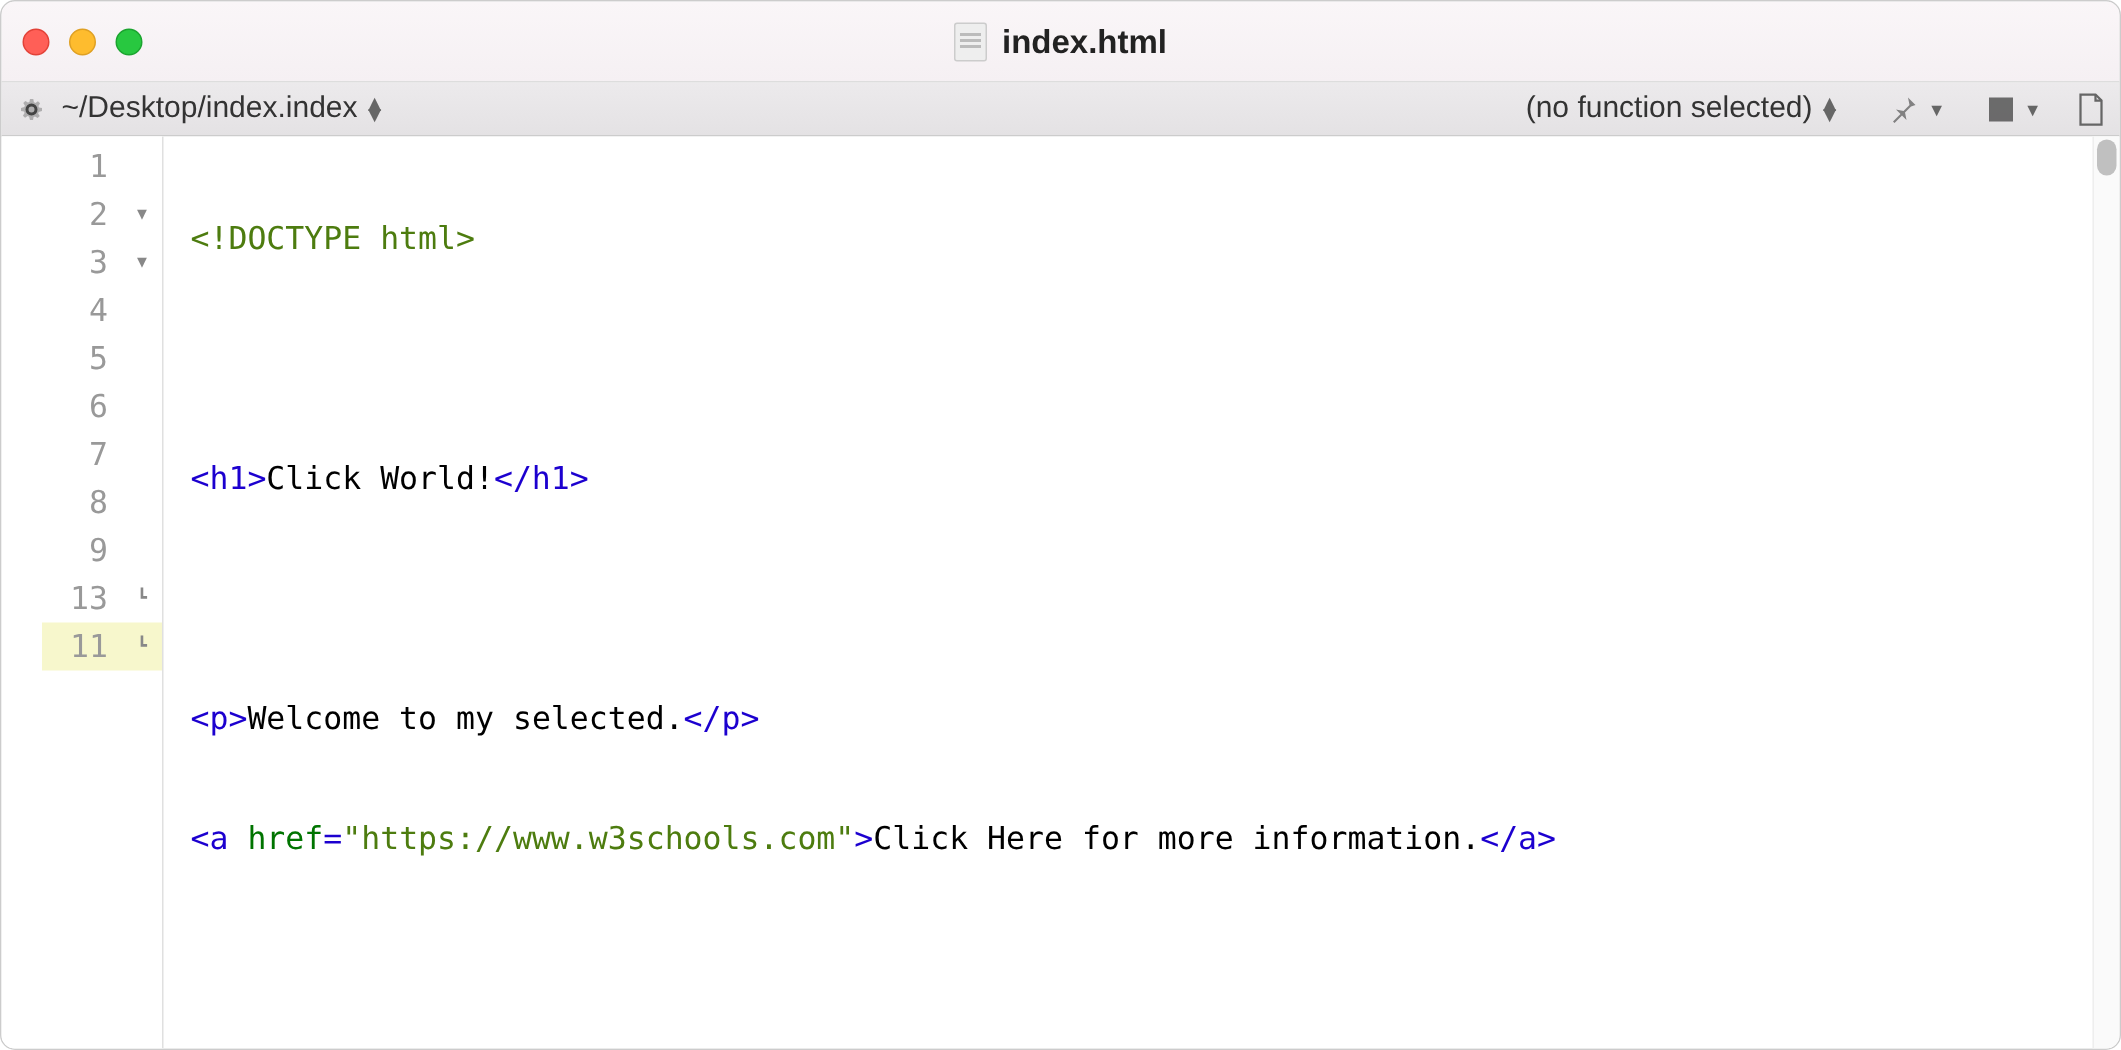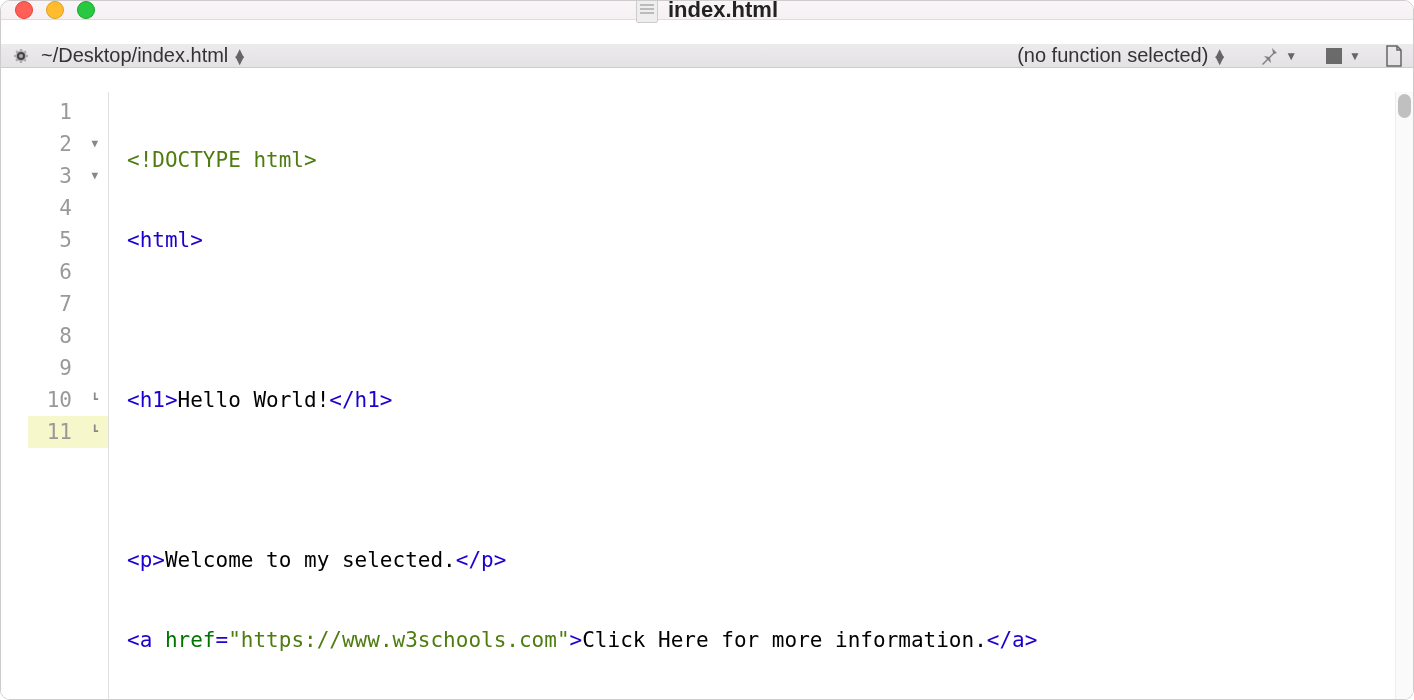--- a/index.html
+++ b/index.html
@@ -1,17 +1,17 @@
 <!DOCTYPE html>
 <html><head>
 <meta charset="utf-8">
 <style>
 * { margin: 0; padding: 0; box-sizing: border-box; }
 body { font-family: -apple-system, BlinkMacSystemFont, "Segoe UI", sans-serif; background: #fff; width: 1414px; height: 700px; overflow: hidden; }
-.window { width: 100%; height: 100%; display: flex; flex-direction: column; border: 1px solid #ccc; border-radius: 10px; overflow: hidden; background: #fff; gap: 24px; }
+.window { width: 100%; height: 100%; display: flex; flex-direction: column; border: 1px solid #ccc; border-radius: 10px; overflow: hidden; background: #fff; }
 .titlebar { height: 54px; background: linear-gradient(#faf6f8, #f5f0f3); display: flex; align-items: center; padding: 0 14px; border-bottom: 1px solid #ddd; position: relative; }
 .traffic { display: flex; gap: 13px; }
 .tl { width: 18px; height: 18px; border-radius: 50%; }
 .tl.red { background: #ff5f57; border: 1px solid #e24238; }
 .tl.yellow { background: #febc2e; border: 1px solid #dfa023; }
 .tl.green { background: #28c840; border: 1px solid #1ba42f; }
 .title-center { position: absolute; left: 50%; transform: translateX(-50%); display: flex; align-items: center; gap: 10px; font-size: 22px; font-weight: 700; color: #222; }
 .doc-icon { width: 22px; height: 26px; background: #eee; border: 1px solid #ccc; border-radius: 2px; position: relative; }
 .doc-icon::before { content: ""; position: absolute; top: 6px; left: 3px; right: 3px; height: 2px; background: #bbb; box-shadow: 0 4px 0 #bbb, 0 8px 0 #bbb; }
 .toolbar { height: 36px; background: linear-gradient(#eceaec, #e4e2e4); border-bottom: 1px solid #ccc; display: flex; align-items: center; padding: 0 10px; font-size: 20px; color: #333; gap: 10px; }
@@ -52,21 +52,21 @@
   </div>
 
   <div class="toolbar">
     <span class="gear-icon">
       <svg width="20" height="20" viewBox="0 0 20 20">
           <path fill="#444" d="M10 6a4 4 0 100 8 4 4 0 000-8zm0 6a2 2 0 110-4 2 2 0 010 4z"></path>
           <path fill="#444" d="M17 11v-2l-2-.4a5 5 0 00-.4-1l1.1-1.7-1.4-1.4L12.6 5.6a5 5 0 00-1-.4L11.2 3H9l-.4 2a5 5 0 00-1 .4L5.9 4.3 4.5 5.7 5.6 7.4a5 5 0 00-.4 1L3 9v2l2 .4a5 5 0 00.4 1l-1.1 1.7 1.4 1.4 1.7-1.1a5 5 0 001 .4L9 17h2l.4-2a5 5 0 001-.4l1.7 1.1 1.4-1.4-1.1-1.7a5 5 0 00.4-1L17 11z" opacity=".35"></path>
         </svg>
     </span>
     <div class="path-btn">
-      <span>~/Desktop/index.html</span>
+      <span>~/Desktop/index.index</span>
       <span class="chevrons">
           <span>▲</span>
           <span>▼</span>
         </span>
     </div>
     <div class="spacer"></div>
     <div class="func-btn">
       <span>(no function selected)</span>
       <span class="chevrons">
           <span>▲</span>
@@ -101,28 +101,27 @@
     <div class="gutter">
       <div class="gutter-row"><span>1</span></div>
       <div class="gutter-row"><span>2</span><span class="fold">▼</span></div>
       <div class="gutter-row"><span>3</span><span class="fold">▼</span></div>
       <div class="gutter-row"><span>4</span></div>
       <div class="gutter-row"><span>5</span></div>
       <div class="gutter-row"><span>6</span></div>
       <div class="gutter-row"><span>7</span></div>
       <div class="gutter-row"><span>8</span></div>
       <div class="gutter-row"><span>9</span></div>
-      <div class="gutter-row"><span>10</span><span class="fold">┗</span></div>
+      <div class="gutter-row"><span>13</span><span class="fold">┗</span></div>
       <div class="gutter-row hl"><span>11</span><span class="fold">┗</span></div>
     </div>
     <div class="code">
       <div class="code-row"><span class="c-red">&lt;!DOCTYPE html&gt;</span></div>
-      <div class="code-row"><span class="c-blue">&lt;html&gt;</span></div>
       <div class="code-row"><span></span></div>
-      <div class="code-row"><span class="c-blue">&lt;h1&gt;</span><span class="c-txt">Hello World!</span><span class="c-blue">&lt;/h1&gt;</span></div>
+      <div class="code-row"><span class="c-blue">&lt;h1&gt;</span><span class="c-txt">Click World!</span><span class="c-blue">&lt;/h1&gt;</span></div>
       <div class="code-row"><span></span></div>
       <div class="code-row"><span class="c-blue">&lt;p&gt;</span><span class="c-txt">Welcome to my selected.</span><span class="c-blue">&lt;/p&gt;</span></div>
       <div class="code-row"><span class="c-blue">&lt;a </span><span class="c-green">href</span><span class="c-blue">=</span><span class="c-red">"https://www.w3schools.com"</span><span class="c-blue">&gt;</span><span class="c-txt">Click Here for more information.</span><span class="c-blue">&lt;/a&gt;</span></div>
       
       
       
     </div>
     <div class="scrollbar-track">
       <div class="scrollbar-thumb"></div>
     </div>

